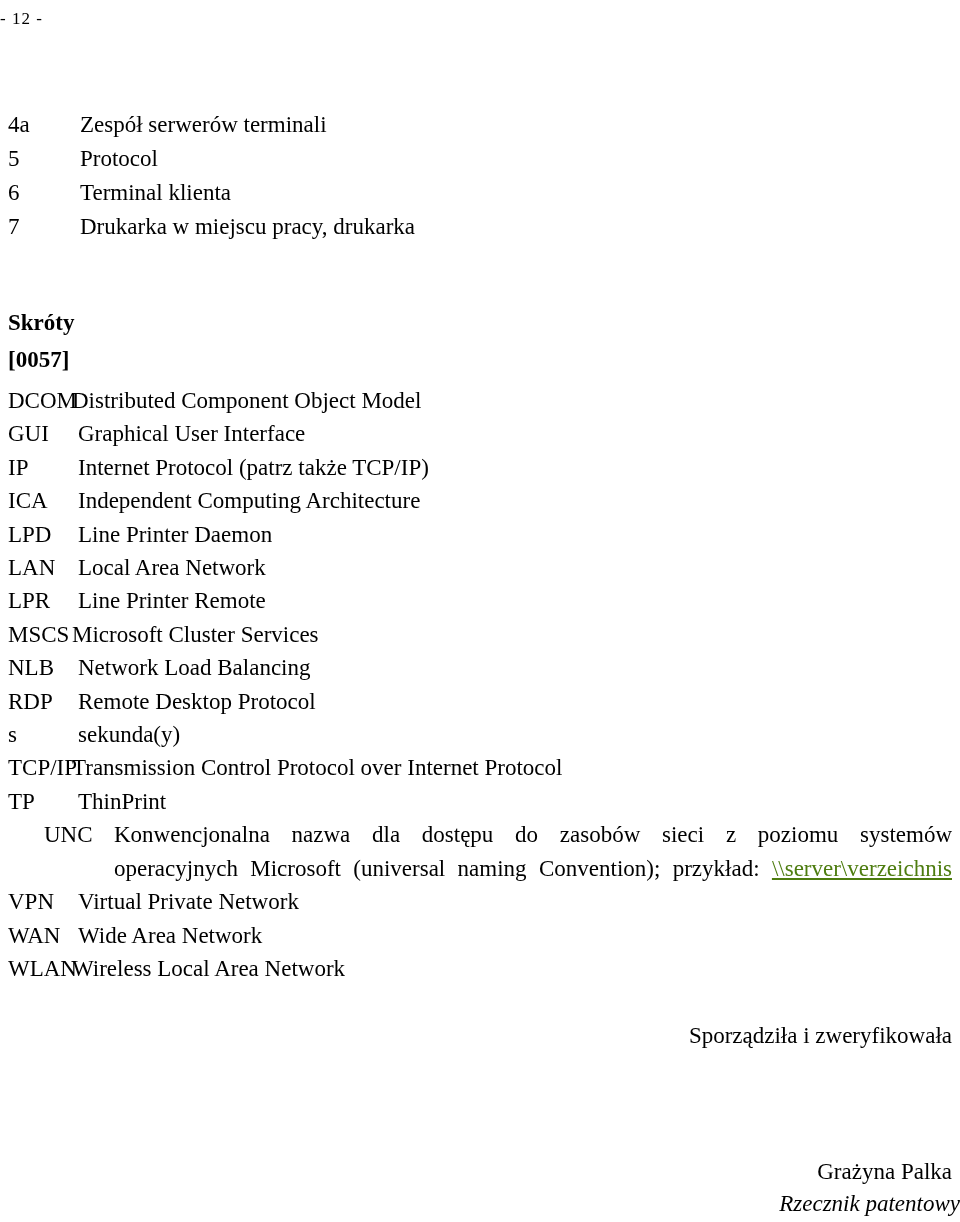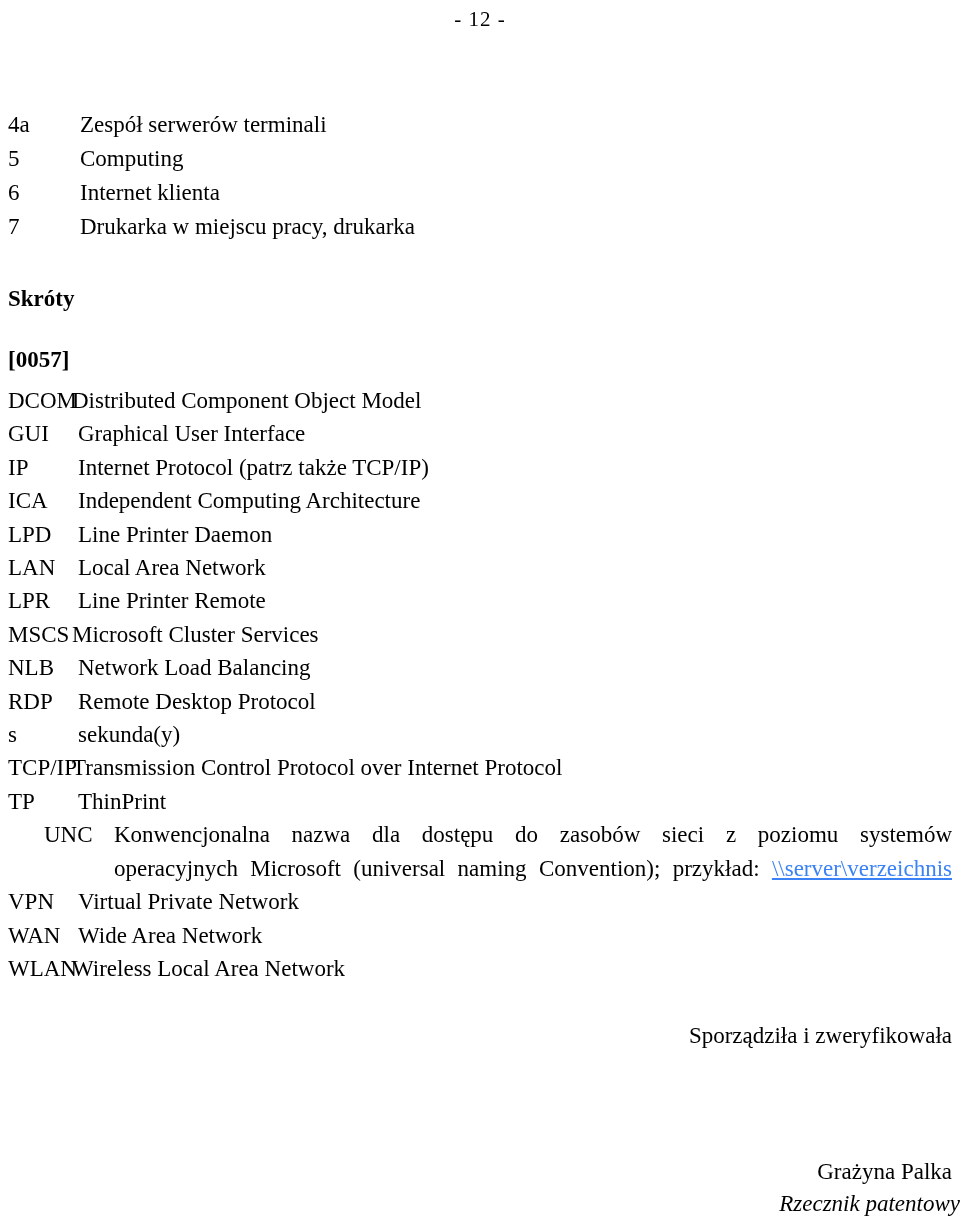--- a/index.html
+++ b/index.html
@@ -16,22 +16,21 @@
     font-family: "Liberation Serif", "DejaVu Serif", serif;
     overflow: hidden;
   }
 
   
   .page-number {
     position: absolute;
     top: 6px;
     left: 0;
     width: 960px;
-    text-align: center;
-    font-size: 21px;
+    font-size: 17px;
     letter-spacing: 1px;
     line-height: 26px;
   }
 
   
   .legend-list {
     position: absolute;
     top: 108px;
     left: 8px;
     width: 940px;
@@ -49,21 +48,21 @@
     white-space: nowrap;
   }
   .legend-label {
     flex: 1 1 auto;
     white-space: nowrap;
   }
 
   
   .section-heading {
     position: absolute;
-    top: 284px;
+    top: 308px;
     left: 8px;
     font-size: 23px;
     line-height: 30px;
     font-weight: bold;
   }
   .para-marker {
     position: absolute;
     top: 345px;
     left: 8px;
     font-size: 23px;
@@ -110,21 +109,21 @@
   }
   .gloss-row.multiline .gloss-def .lastline {
     display: block;
     text-align: justify;
     text-align-last: justify;
   }
   .nbsp-tight {
     white-space: nowrap;
   }
   .unc-link {
-    color: #3b82f6;
+    color: #4d7c0f;
     text-decoration: underline;
   }
 
   
   .signature-prepared {
     position: absolute;
     top: 1020px;
     left: 0;
     width: 952px;
     text-align: right;
@@ -158,25 +157,25 @@
 
   <div class="page-number">- 12 -</div>
 
   <div class="legend-list">
     <div class="legend-row">
       <span class="legend-num">4a</span>
       <span class="legend-label">Zespół serwerów terminali</span>
     </div>
     <div class="legend-row">
       <span class="legend-num">5</span>
-      <span class="legend-label">Computing</span>
+      <span class="legend-label">Protocol</span>
     </div>
     <div class="legend-row">
       <span class="legend-num">6</span>
-      <span class="legend-label">Internet klienta</span>
+      <span class="legend-label">Terminal klienta</span>
     </div>
     <div class="legend-row">
       <span class="legend-num">7</span>
       <span class="legend-label">Drukarka w miejscu pracy, drukarka</span>
     </div>
   </div>
 
   <div class="section-heading">Skróty</div>
 
   <div class="para-marker">[0057]</div>

